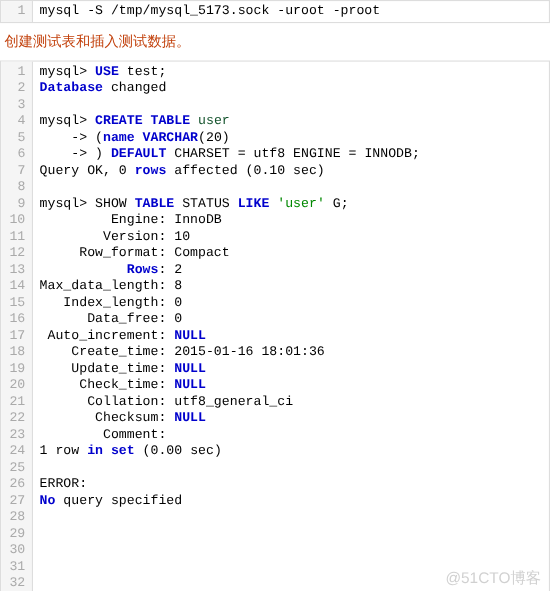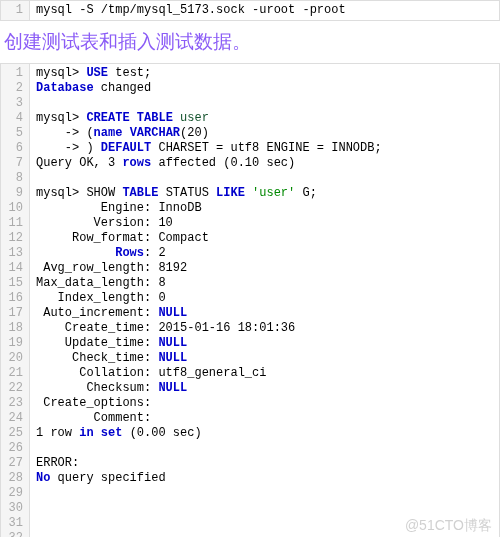--- a/index.html
+++ b/index.html
@@ -35,22 +35,22 @@
     line-height: 15px;
   }
   .code .line {
     white-space: pre;
     height: 15px;
     line-height: 15px;
   }
   .desc {
     padding: 8px 4px;
     font-family: Arial, sans-serif;
-    font-size: 19px;
-    color: #8b5cf6;
+    font-size: 13px;
+    color: #c2410c;
   }
   .kw { color: #0000cc; font-weight: bold; }
   .fn { color: #14532d; }
   .str { color: #008800; text-align: center; }
   .watermark {
     position: fixed;
     right: 8px;
     bottom: 2px;
     color: rgba(120,120,120,0.35);
     font-family: Liberation Sans, sans-serif;
@@ -107,37 +107,36 @@
       <div>31</div>
       <div>32</div>
     </div>
   <div class="code" id="code2">
       <div class="line"><span>mysql&gt; </span><span class="kw">USE</span><span> test;</span></div>
       <div class="line"><span class="kw">Database</span><span> changed</span></div>
       <div class="line">&nbsp;</div>
       <div class="line"><span>mysql&gt; </span><span class="kw">CREATE</span><span> </span><span class="kw">TABLE</span><span> </span><span class="fn">user</span></div>
       <div class="line"><span>    -&gt; (</span><span class="kw">name</span><span> </span><span class="kw">VARCHAR</span><span>(20)</span></div>
       <div class="line"><span>    -&gt; ) </span><span class="kw">DEFAULT</span><span> CHARSET = utf8 ENGINE = INNODB;</span></div>
-      <div class="line"><span>Query OK, 3 </span><span class="kw">rows</span><span> affected (0.10 sec)</span></div>
+      <div class="line"><span>Query OK, 0 </span><span class="kw">rows</span><span> affected (0.10 sec)</span></div>
       <div class="line">&nbsp;</div>
       <div class="line"><span>mysql&gt; SHOW </span><span class="kw">TABLE</span><span> STATUS </span><span class="kw">LIKE</span><span> </span><span class="str">'user'</span><span> G;</span></div>
       <div class="line"><span>         Engine: InnoDB</span></div>
       <div class="line"><span>        Version: 10</span></div>
       <div class="line"><span>     Row_format: Compact</span></div>
       <div class="line"><span>           </span><span class="kw">Rows</span><span>: 2</span></div>
-      <div class="line"><span> Avg_row_length: 8192</span></div>
       <div class="line"><span>Max_data_length: 8</span></div>
       <div class="line"><span>   Index_length: 0</span></div>
+      <div class="line"><span>      Data_free: 0</span></div>
       <div class="line"><span> Auto_increment: </span><span class="kw">NULL</span></div>
       <div class="line"><span>    Create_time: 2015-01-16 18:01:36</span></div>
       <div class="line"><span>    Update_time: </span><span class="kw">NULL</span></div>
       <div class="line"><span>     Check_time: </span><span class="kw">NULL</span></div>
       <div class="line"><span>      Collation: utf8_general_ci</span></div>
       <div class="line"><span>       Checksum: </span><span class="kw">NULL</span></div>
-      <div class="line"><span> Create_options:</span></div>
       <div class="line"><span>        Comment:</span></div>
       <div class="line"><span>1 row </span><span class="kw">in</span><span> </span><span class="kw">set</span><span> (0.00 sec)</span></div>
       <div class="line">&nbsp;</div>
       <div class="line"><span>ERROR:</span></div>
       <div class="line"><span class="kw">No</span><span> query specified</span></div>
     </div>
 </div>
 
 <div class="watermark">@51CTO博客</div>
 

